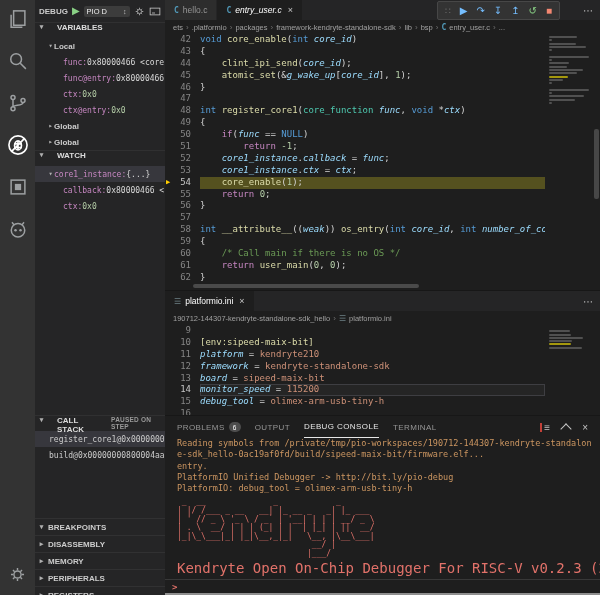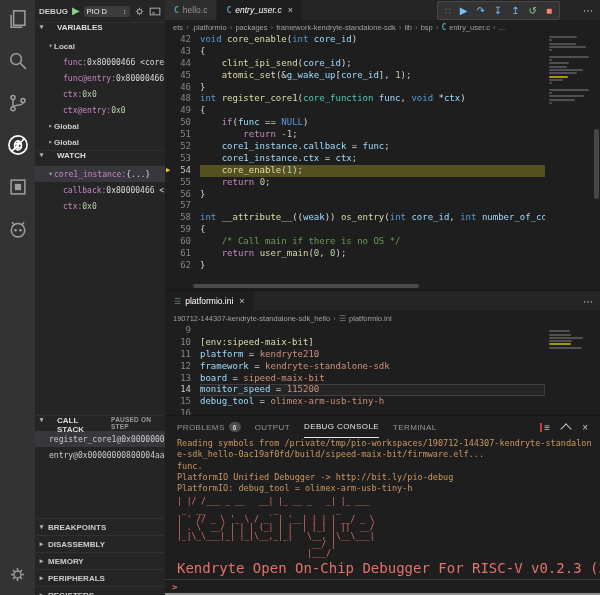--- a/index.html
+++ b/index.html
@@ -69,21 +69,21 @@
   .code{position:absolute;left:0;right:55px;top:34px;bottom:0;overflow:hidden;}
   .cl{display:flex;height:11.9px;line-height:11.9px;font-size:9px;font-family:"DejaVu Sans Mono",monospace;
     white-space:pre;position:relative;}
   .ln{width:26px;text-align:right;padding-right:9px;color:#858585;flex:none;}
   .lt{flex:1;}
   .cur1 .lt{background:#55511f;}
   .cur1 .ln,.cur2 .ln{color:#c6c6c6;}
   .cur2 .lt{box-shadow:inset 0 0 0 1px #3e3e42;background:rgba(255,255,255,0.03);}
   .dbg-arrow{position:absolute;left:1px;color:#ffcc00;font-size:7px;line-height:11.9px;}
   .tk-k{color:#569cd6;} .tk-c{color:#c586c0;} .tk-f{color:#dcdcaa;} .tk-t{color:#4ec9b0;}
-  .tk-v{color:#9cdcfe;} .tk-n{color:#b5cea8;} .tk-m{color:#6a9955;} .tk-p{color:#d4d4d4;}
+  .tk-v{color:#9cdcfe;font-style:italic;} .tk-n{color:#b5cea8;} .tk-m{color:#6a9955;} .tk-p{color:#d4d4d4;}
   .tk-s{color:#ce9178;} .tk-sec{color:#dcdcaa;}
 
   .minimap{position:absolute;right:9px;top:36px;width:42px;}
   .mm-line{height:2px;margin-bottom:1.3px;border-radius:1px;background:#8d8d8d;opacity:.45;}
   .mm-cur{background:#c6b70a;opacity:.8;}
   .vscroll{position:absolute;right:0;top:34px;width:7px;bottom:0;}
   .vthumb{position:absolute;left:1px;width:5px;background:rgba(121,121,121,0.45);border-radius:2px;}
   .hscroll{position:absolute;left:28px;bottom:2px;height:4px;width:52%;background:#4a4a4a;border-radius:2px;}
 
   
@@ -245,21 +245,21 @@
     <div class="sec-header">
       <span class="arrow">▾</span>
       <span>CALL STACK</span>
       <span class="sec-status">PAUSED ON STEP</span>
     </div>
     <div id="cs-tree">
         <div class="tree-row sel" style="padding-left: 14px;">
           <span class="cs-frame">register_core1@0x0000000080</span>
         </div>
         <div class="tree-row" style="padding-left: 14px;">
-          <span class="cs-frame">entry@0x00000000800004aa</span>
+          <span class="cs-frame">build@0x00000000800004aa</span>
         </div>
       </div>
   </div>
 
   <div id="sec-bottom">
       <div class="bottom-row">
         <span class="arrow">▾</span>
         <span>BREAKPOINTS</span>
       </div>
       <div class="bottom-row">
@@ -324,20 +324,21 @@
       <span>entry_user.c</span>
       <span class="bc-sep">›</span>
       <span>...</span>
     </div>
   <div class="code" id="code1">
       <div class="cl"><span class="ln">42</span><span class="lt"><span class="tk-k">void</span><span class="tk-p"> </span><span class="tk-f">core_enable</span><span class="tk-p">(</span><span class="tk-k">int</span><span class="tk-p"> </span><span class="tk-v">core_id</span><span class="tk-p">)</span></span></div>
       <div class="cl"><span class="ln">43</span><span class="lt"><span class="tk-p">{</span></span></div>
       <div class="cl"><span class="ln">44</span><span class="lt"><span class="tk-p">    </span><span class="tk-f">clint_ipi_send</span><span class="tk-p">(</span><span class="tk-v">core_id</span><span class="tk-p">);</span></span></div>
       <div class="cl"><span class="ln">45</span><span class="lt"><span class="tk-p">    </span><span class="tk-f">atomic_set</span><span class="tk-p">(&amp;</span><span class="tk-v">g_wake_up</span><span class="tk-p">[</span><span class="tk-v">core_id</span><span class="tk-p">], </span><span class="tk-n">1</span><span class="tk-p">);</span></span></div>
       <div class="cl"><span class="ln">46</span><span class="lt"><span class="tk-p">}</span></span></div>
+      <div class="cl"><span class="ln">47</span><span class="lt"></span></div>
       <div class="cl"><span class="ln">48</span><span class="lt"><span class="tk-k">int</span><span class="tk-p"> </span><span class="tk-f">register_core1</span><span class="tk-p">(</span><span class="tk-t">core_function</span><span class="tk-p"> </span><span class="tk-v">func</span><span class="tk-p">, </span><span class="tk-k">void</span><span class="tk-p"> *</span><span class="tk-v">ctx</span><span class="tk-p">)</span></span></div>
       <div class="cl"><span class="ln">49</span><span class="lt"><span class="tk-p">{</span></span></div>
       <div class="cl"><span class="ln">50</span><span class="lt"><span class="tk-p">    </span><span class="tk-c">if</span><span class="tk-p">(</span><span class="tk-v">func</span><span class="tk-p"> == </span><span class="tk-k">NULL</span><span class="tk-p">)</span></span></div>
       <div class="cl"><span class="ln">51</span><span class="lt"><span class="tk-p">        </span><span class="tk-c">return</span><span class="tk-p"> </span><span class="tk-n">-1</span><span class="tk-p">;</span></span></div>
       <div class="cl"><span class="ln">52</span><span class="lt"><span class="tk-p">    </span><span class="tk-v">core1_instance</span><span class="tk-p">.</span><span class="tk-v">callback</span><span class="tk-p"> = </span><span class="tk-v">func</span><span class="tk-p">;</span></span></div>
       <div class="cl"><span class="ln">53</span><span class="lt"><span class="tk-p">    </span><span class="tk-v">core1_instance</span><span class="tk-p">.</span><span class="tk-v">ctx</span><span class="tk-p"> = </span><span class="tk-v">ctx</span><span class="tk-p">;</span></span></div>
       <div class="cl cur1"><span class="dbg-arrow">▶</span><span class="ln">54</span><span class="lt"><span class="tk-p">    </span><span class="tk-f">core_enable</span><span class="tk-p">(</span><span class="tk-n">1</span><span class="tk-p">);</span></span></div>
       <div class="cl"><span class="ln">55</span><span class="lt"><span class="tk-p">    </span><span class="tk-c">return</span><span class="tk-p"> </span><span class="tk-n">0</span><span class="tk-p">;</span></span></div>
       <div class="cl"><span class="ln">56</span><span class="lt"><span class="tk-p">}</span></span></div>
       <div class="cl"><span class="ln">57</span><span class="lt"></span></div>
@@ -435,27 +436,27 @@
     <span class="panel-icons">
       <span class="pi pi-menu">≡</span>
       <span class="chev"></span>
       <span class="pi">×</span>
     </span>
   </div>
   <div id="console">
     <div id="con-lines">
         <div class="con-line">Reading symbols from /private/tmp/pio-workspaces/190712-144307-kendryte-standalon</div>
         <div class="con-line">e-sdk_hello-0ac19af0fd/build/sipeed-maix-bit/firmware.elf...</div>
-        <div class="con-line">func.</div>
+        <div class="con-line">entry.</div>
         <div class="con-line">PlatformIO Unified Debugger -&gt; http://bit.ly/pio-debug</div>
         <div class="con-line">PlatformIO: debug_tool = olimex-arm-usb-tiny-h</div>
       </div>
     <div id="ascii-art">
+        <div> _  __              _            _       </div>
         <div>| |/ /___ _ __   __| |_ __ _   _| |_ ___ </div>
-        <div> _  __              _            _       </div>
         <div>| ' // _ \ '_ \ / _` | '__| | | | __/ _ \</div>
         <div>| . \  __/ | | | (_| | |  | |_| | ||  __/</div>
         <div>|_|\_\___|_| |_|\__,_|_|   \__, |\__\___|</div>
         <div>                            __/ |        </div>
         <div>                           |___/         </div>
       </div>
     <div class="banner-line">Kendryte Open On-Chip Debugger For RISC-V v0.2.3 (2019-02-21)</div>
   </div>
   <div id="prompt-row">
     <span id="prompt-glyph">&gt;</span>

